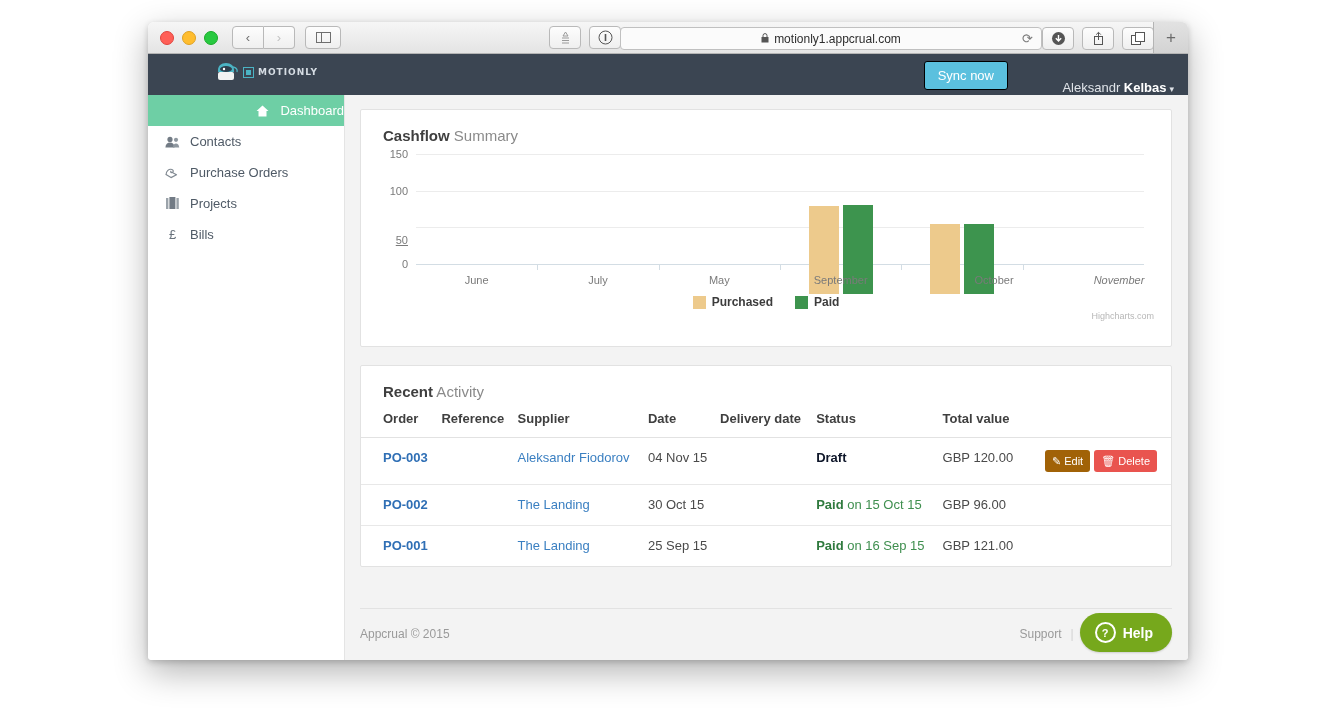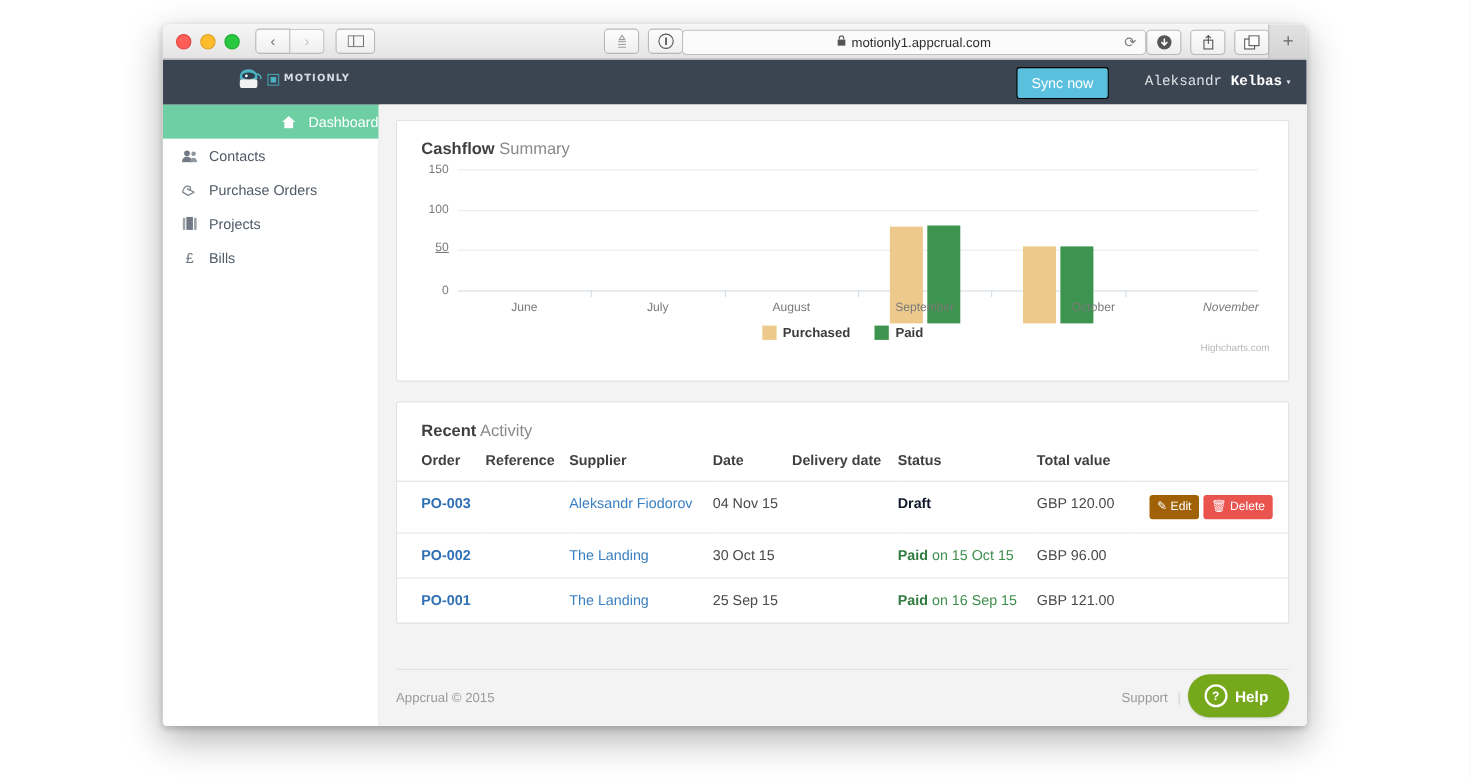--- a/index.html
+++ b/index.html
@@ -70,21 +70,21 @@
   .logo-mark{width:26px;height:24px;position:relative;}
   .logo-word{
     font-size:9px;letter-spacing:1px;color:#d6dde4;font-weight:bold;
     font-family:"DejaVu Sans", sans-serif;
   }
   .sync-btn{
     position:absolute;right:180px;top:7px;
     background:#5bc0de;color:#fff;font-size:13px;
     padding:6px 13px;border-radius:3px;border:1px solid #000000;
   }
-  .userbox{position:absolute;right:14px;top:12px;font-size:13px;color:#dfe3e8;font-family:Liberation Mono, monospace;}
+  .userbox{position:absolute;right:14px;top:26px;font-size:13px;color:#dfe3e8;}
   .userbox b{color:#fff;}
   .caret{font-size:9px;margin-left:3px;}
 
   .body-row{display:flex;height:566px;}
   .sidebar{width:196px;background:#fff;border-right:1px solid #e4e4e4;padding-top:0;}
   .side-item{
     height:31px;display:flex;align-items:center;gap:10px;
     padding-left:17px;font-size:13px;color:#4f5a66;
   }
   .side-item.active{background:#6ecfa5;color:#fff;justify-content:flex-end;}
@@ -319,41 +319,41 @@
       <main class="content">
 
         <section class="panel chart">
           <div class="panel-title">
             <b>Cashflow</b><span> Summary</span>
           </div>
 
           <div class="plot">
             <div class="ylabels">
                 <div class="ylab" style="top: 110px;">0</div>
-                <div class="ylab" style="top: 71px; text-decoration: underline;">50</div>
+                <div class="ylab" style="top: 86px; text-decoration: underline;">50</div>
                 <div class="ylab" style="top: 36.6667px;">100</div>
                 <div class="ylab" style="top: 0px;">150</div>
               </div>
             <div class="grid">
                 <div class="gline" style="top: 73.3333px;"></div>
                 <div class="gline" style="top: 36.6667px;"></div>
                 <div class="gline" style="top: 0px;"></div>
               </div>
             <div class="xaxis"></div>
             <div class="bars">
                 <div class="bar" title="Purchased: 120" style="height: 88px; background: rgb(237, 202, 140); left: 434.667px;"></div>
                 <div class="bar" title="Paid: 121" style="height: 88.7333px; background: rgb(61, 148, 78); left: 468.667px;"></div>
                 <div class="bar" title="Purchased: 95" style="height: 69.6667px; background: rgb(237, 202, 140); left: 556px;"></div>
                 <div class="bar" title="Paid: 96" style="height: 70.4px; background: rgb(61, 148, 78); left: 590px;"></div>
               </div>
             <div class="xticks">
                 <div class="xlab" style="left: 102.667px;">June</div>
                 <div class="xlab" style="left: 224px;">July</div>
                 <div class="tick" style="left: 163.333px;"></div>
-                <div class="xlab" style="left: 345.333px;">August</div>
+                <div class="xlab" style="left: 345.333px;">May</div>
                 <div class="tick" style="left: 284.667px;"></div>
                 <div class="xlab" style="left: 466.667px;">September</div>
                 <div class="tick" style="left: 406px;"></div>
                 <div class="xlab" style="left: 620px;">October</div>
                 <div class="tick" style="left: 527.333px;"></div>
                 <div class="xlab" style="left: 745px; font-style: italic;">November</div>
                 <div class="tick" style="left: 648.667px;"></div>
               </div>
           </div>
 

